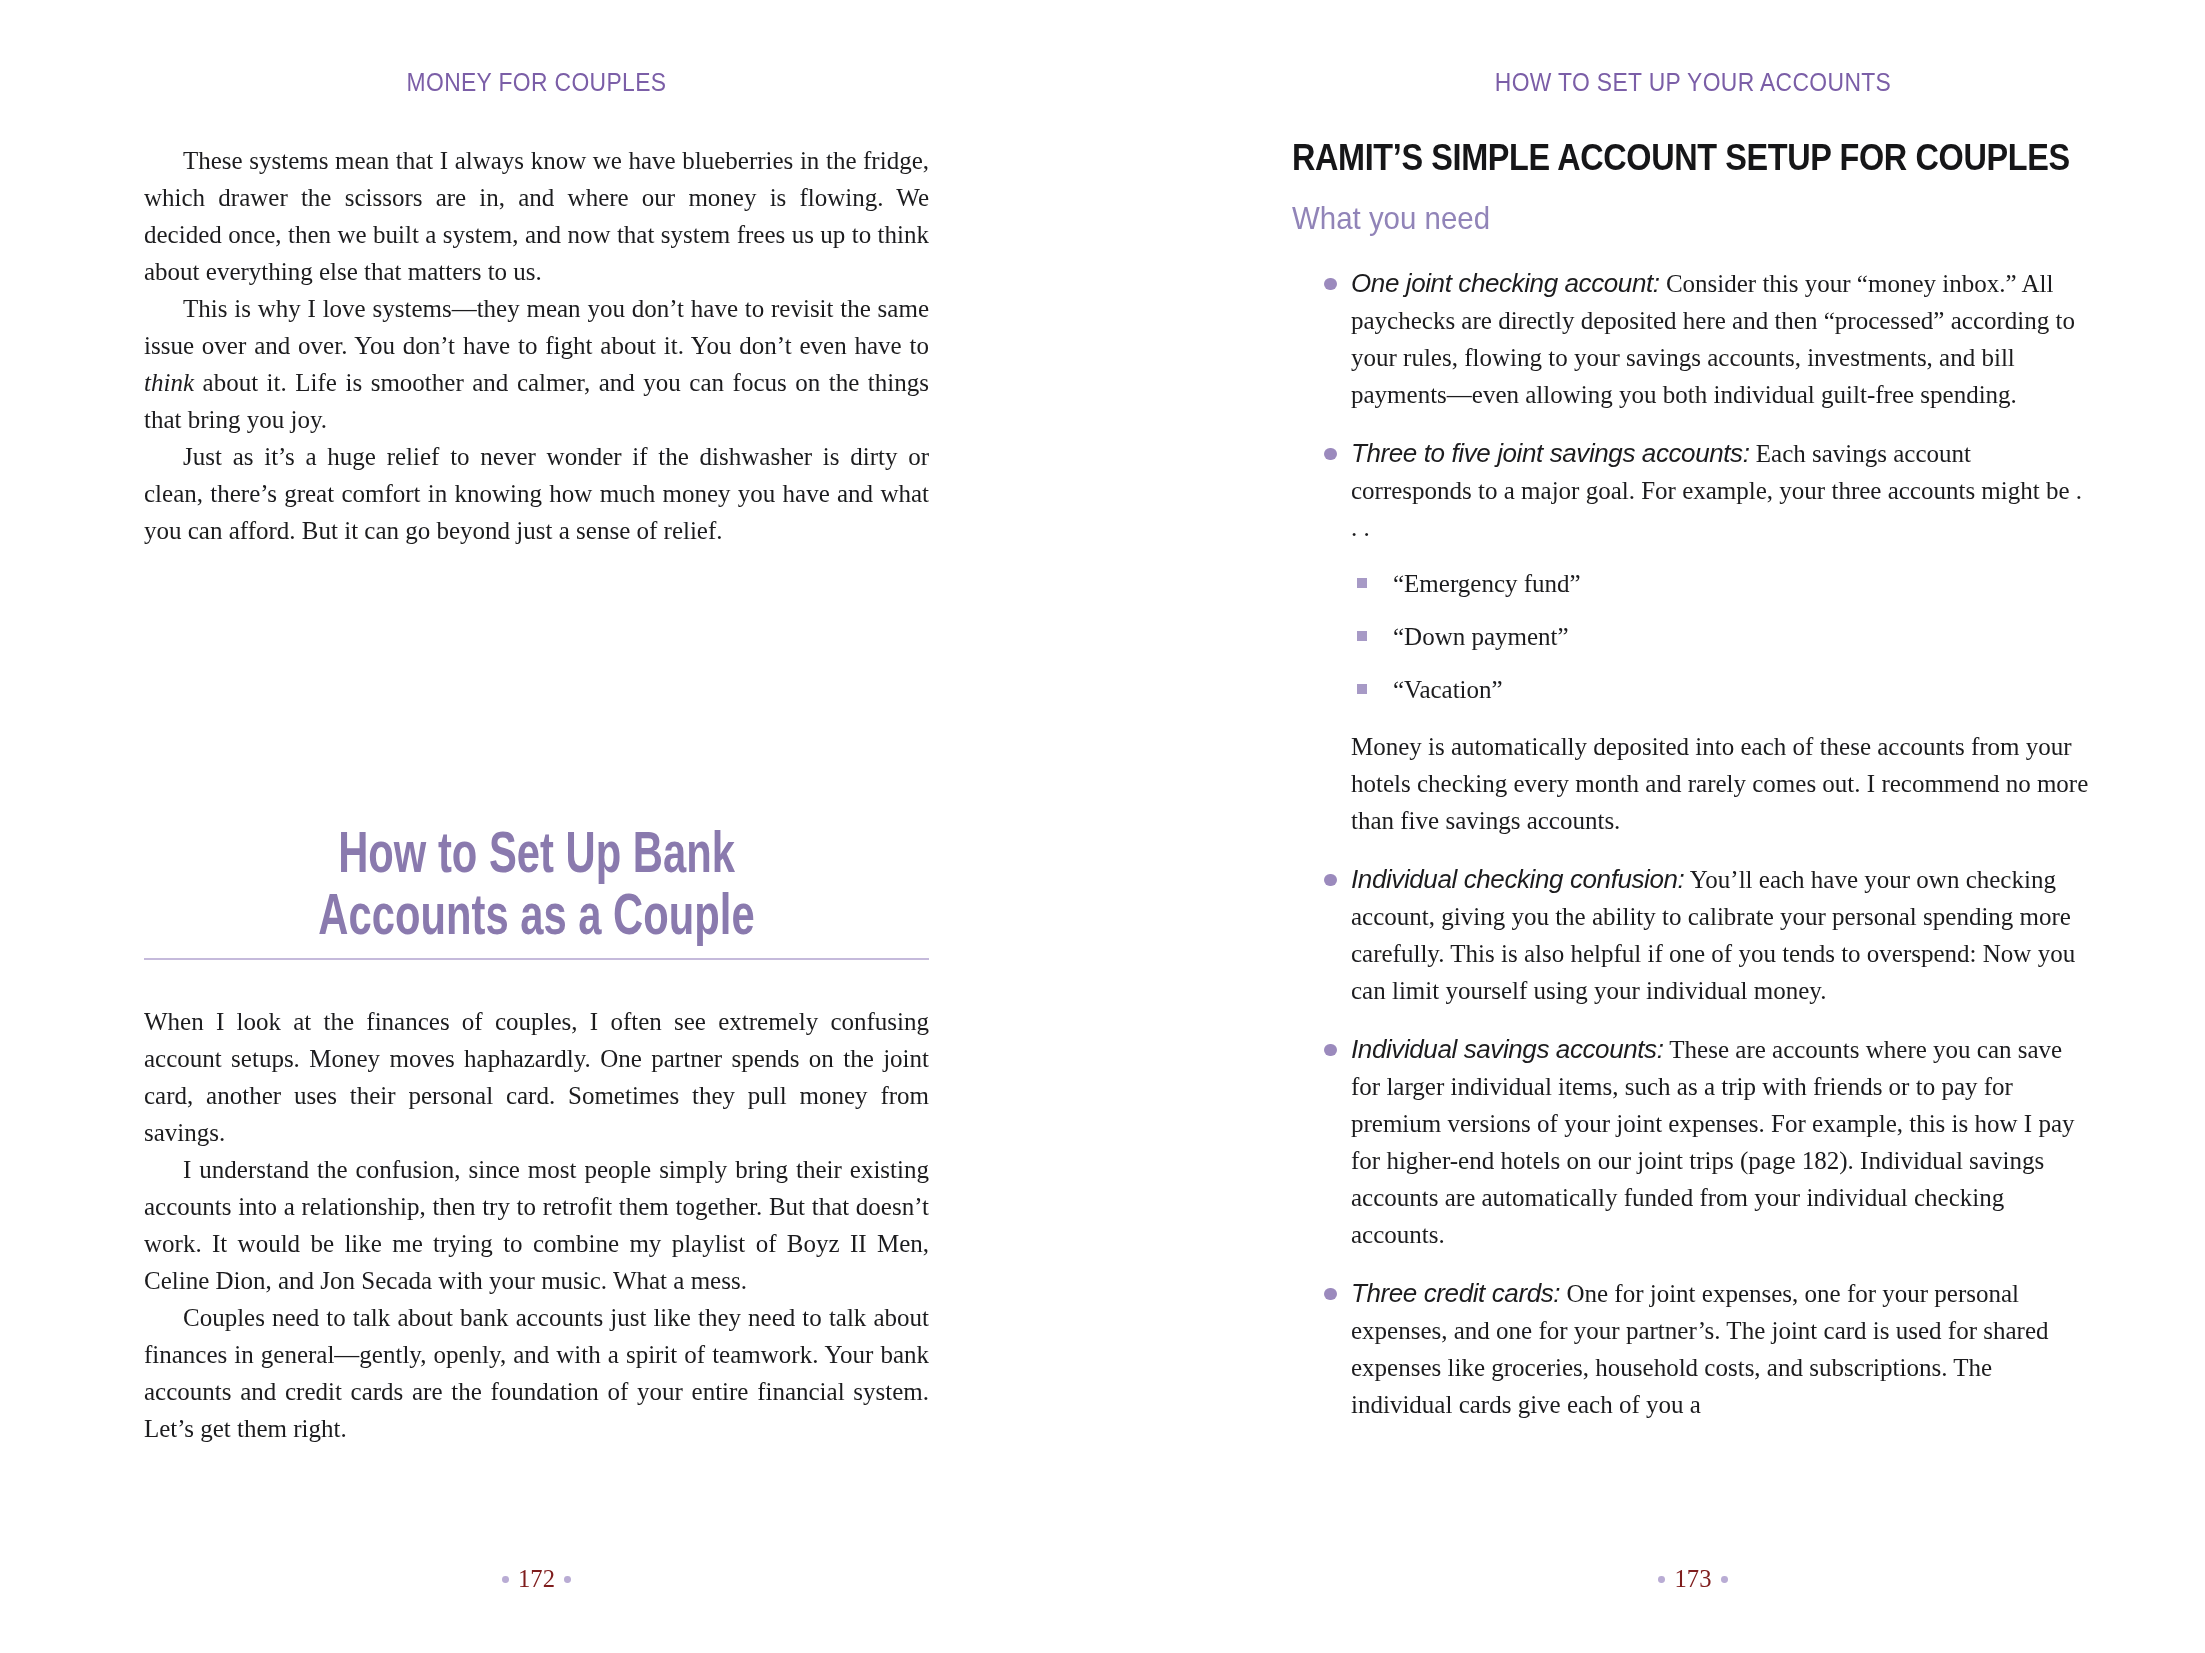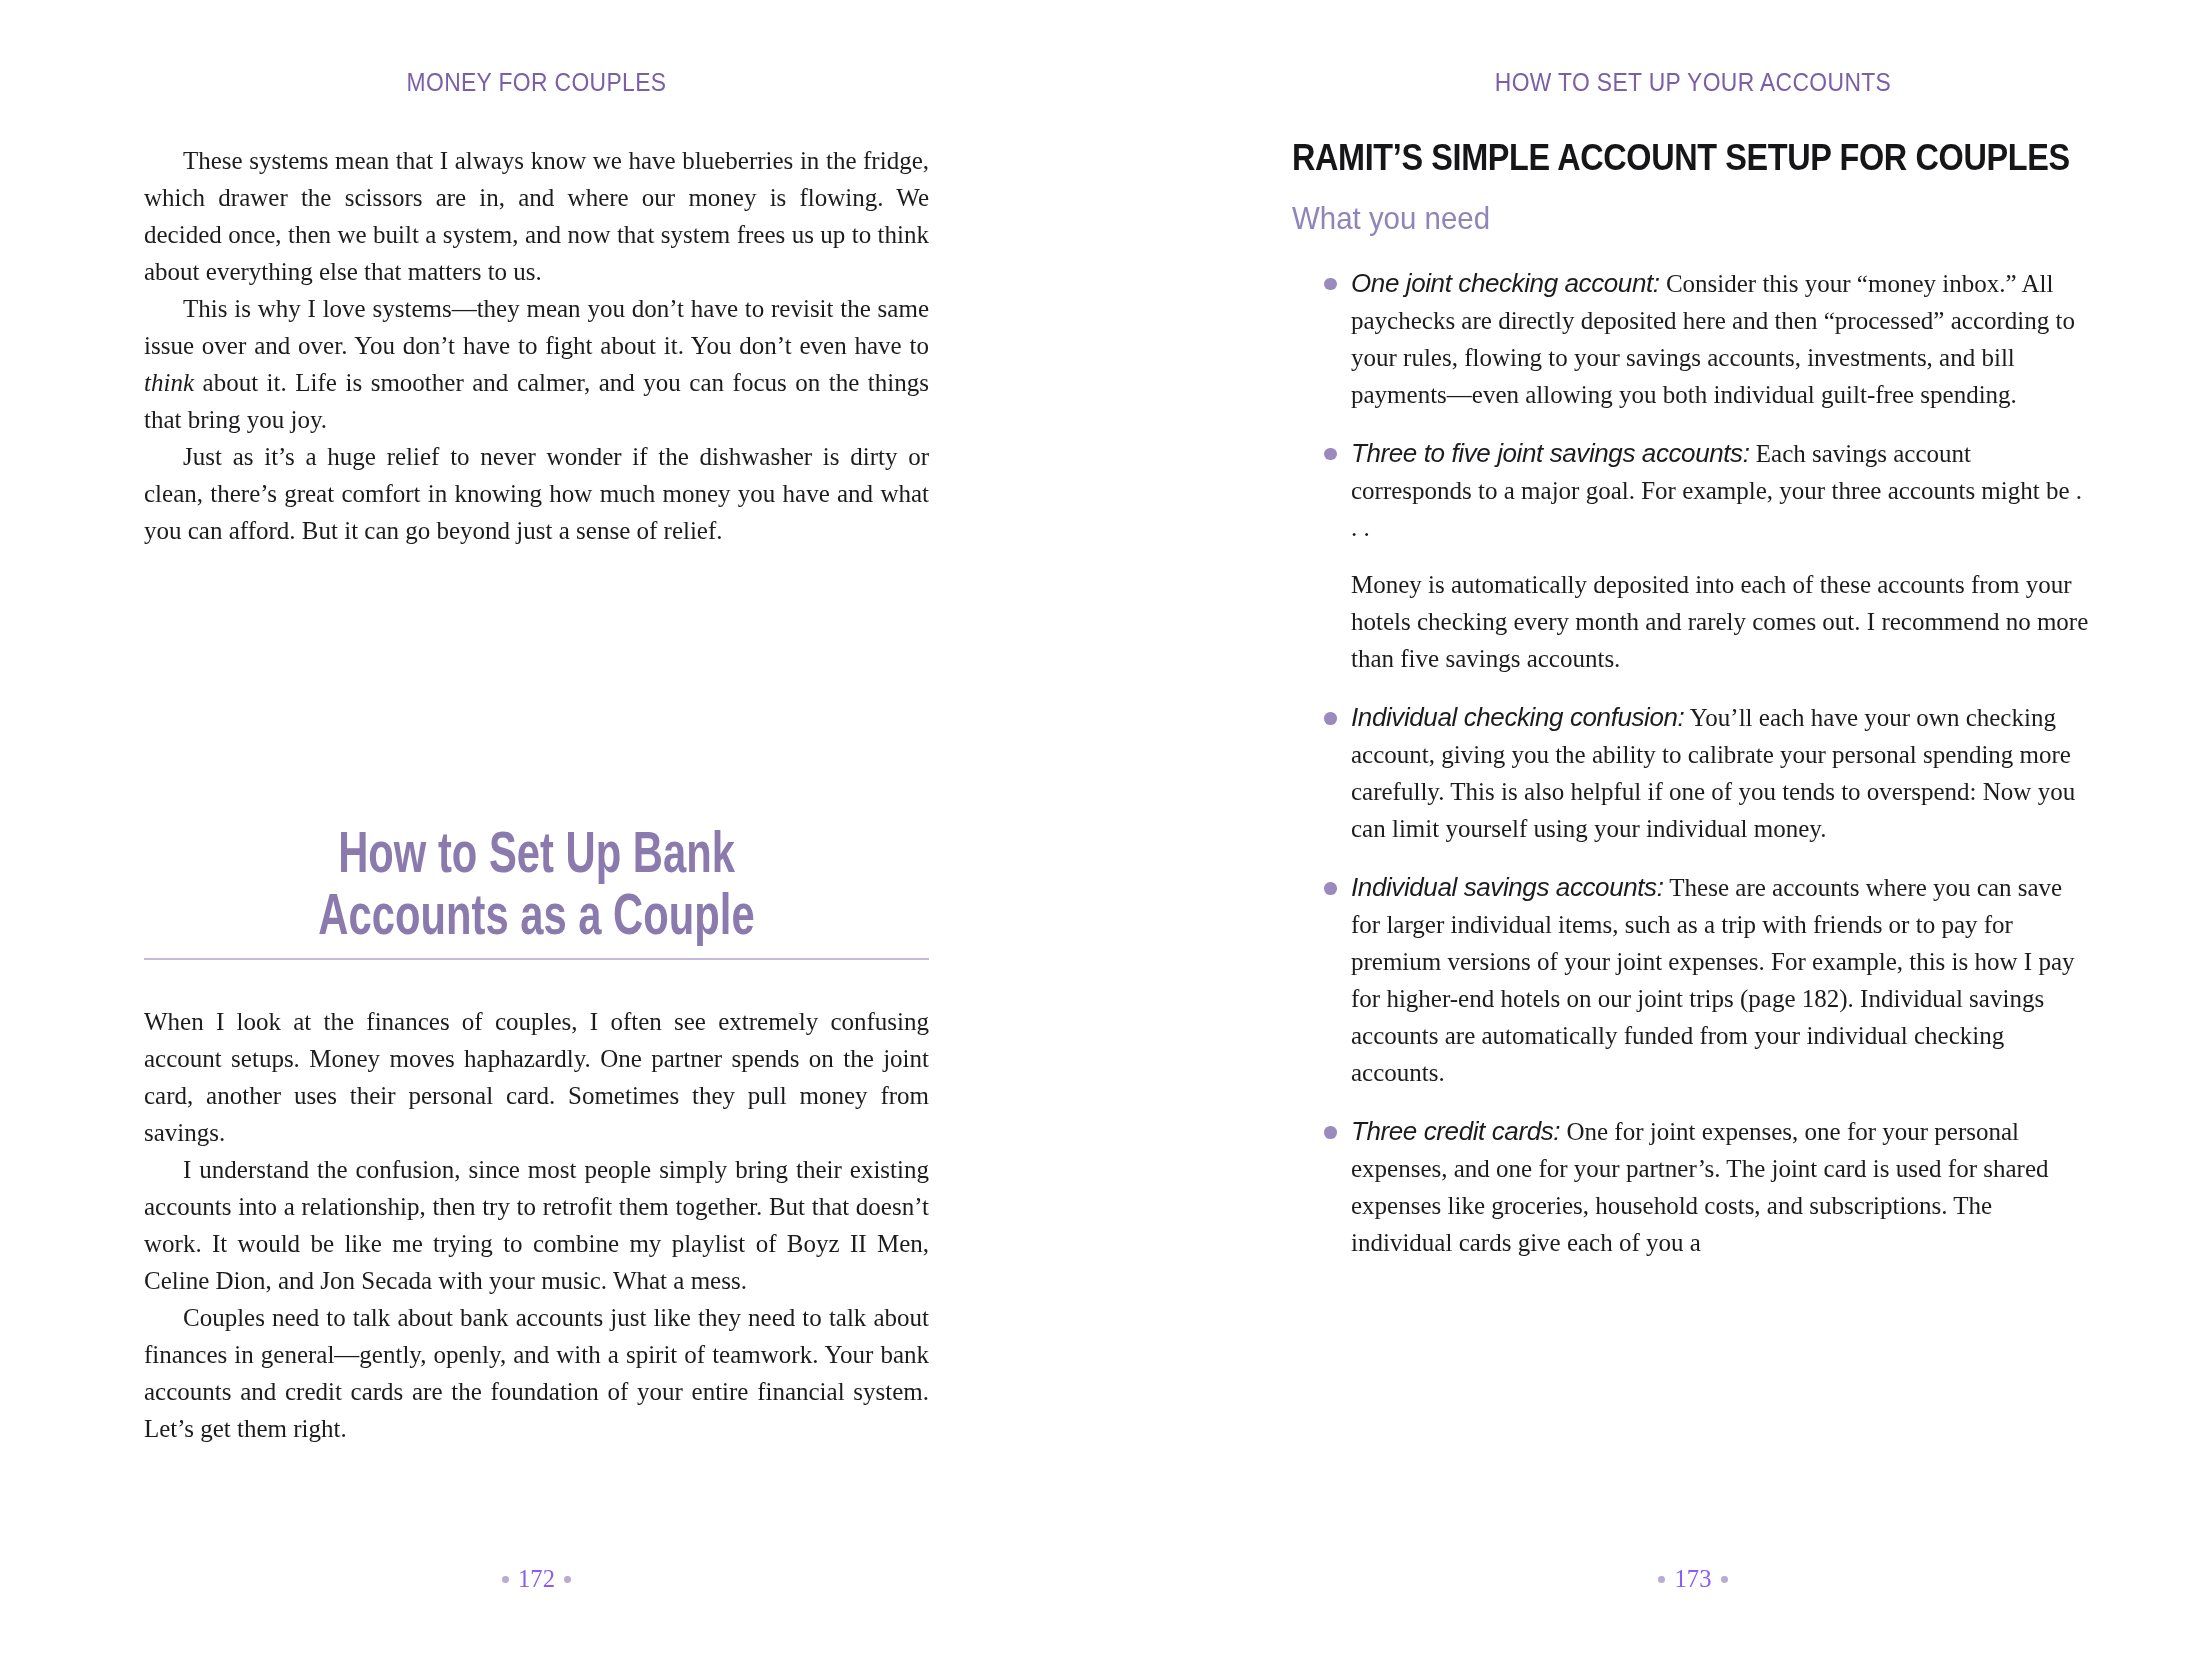--- a/index.html
+++ b/index.html
@@ -36,21 +36,21 @@
     color: #8a7aae; letter-spacing: 0;
     transform: scaleX(0.72);
   }
   .section-rule {
     position: absolute; top: 958px; left: 0; width: 100%;
     border: 0; border-top: 2.5px solid #c5badb; margin: 0;
   }
 
   .page-number {
     position: absolute; top: 1565px; left: 0; width: 100%;
-    text-align: center; font-size: 24.6px; color: #8b5cf6;
+    text-align: center; font-size: 24.6px; color: #7f1d1d;
   }
   .pg-dot {
     display: inline-block; width: 6.8px; height: 6.8px; border-radius: 50%;
     background: #b9acd4; vertical-align: middle; margin: 0 9.3px 4.2px 9.3px;
   }
 
   .chapter-title {
     position: absolute; top: 137px; left: 0; width: 933px; margin: 0;
     font-family: "Liberation Sans", sans-serif;
     font-weight: bold; font-size: 36px; line-height: 41px;
@@ -133,20 +133,34 @@
 
     <div class="bullet-item">
       <span class="bullet-dot"></span>
       <span class="bullet-lead">One joint checking account:</span><span> Consider this your “money inbox.” All paychecks are directly deposited here and then “processed” according to your rules, flowing to your savings accounts, investments, and bill payments—even allowing you both individual guilt-free spending.</span>
     </div>
 
     <div class="bullet-item">
       <span class="bullet-dot"></span>
       <span class="bullet-lead">Three to five joint savings accounts:</span><span> Each savings account corresponds to a major goal. For example, your three accounts might be . . .</span>
 
+      <div class="sub-list">
+        <div class="sub-item">
+          <span class="sub-square"></span>
+          <span>“Emergency fund”</span>
+        </div>
+        <div class="sub-item">
+          <span class="sub-square"></span>
+          <span>“Down payment”</span>
+        </div>
+        <div class="sub-item">
+          <span class="sub-square"></span>
+          <span>“Vacation”</span>
+        </div>
+      </div>
 
       <p class="bullet-note">Money is automatically deposited into each of these accounts from your hotels checking every month and rarely comes out. I recommend no more than five savings accounts.</p>
     </div>
 
     <div class="bullet-item">
       <span class="bullet-dot"></span>
       <span class="bullet-lead">Individual checking confusion:</span><span> You’ll each have your own checking account, giving you the ability to calibrate your personal spending more carefully. This is also helpful if one of you tends to overspend: Now you can limit yourself using your individual money.</span>
     </div>
 
     <div class="bullet-item">

